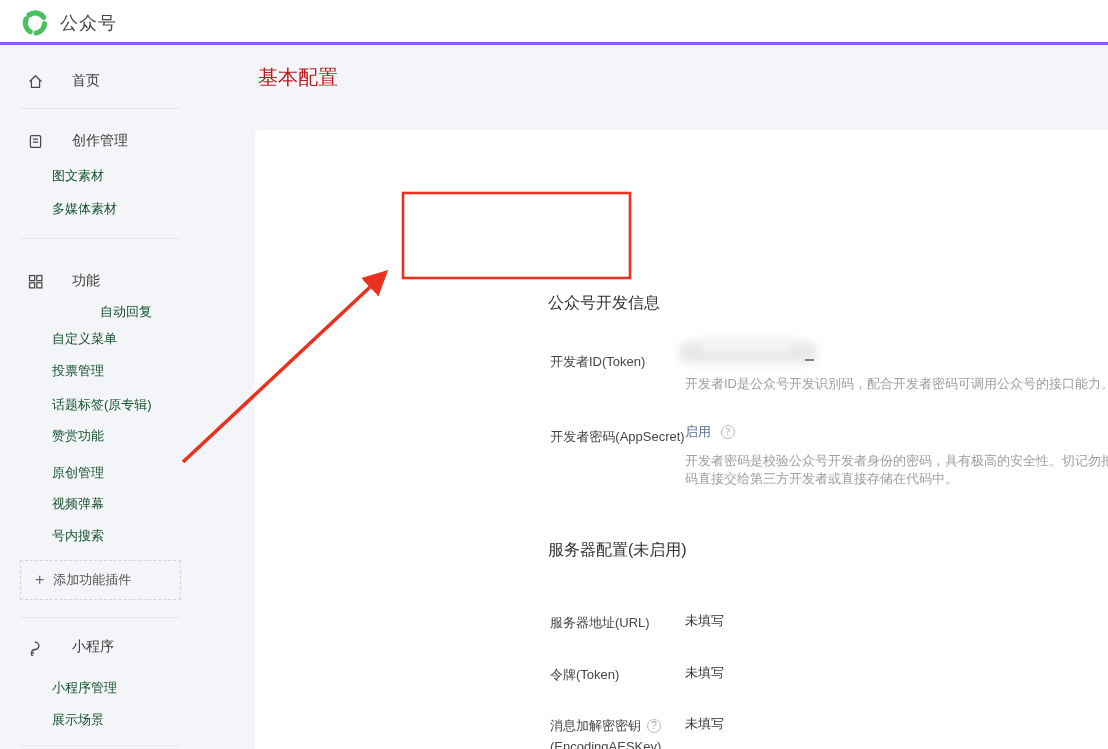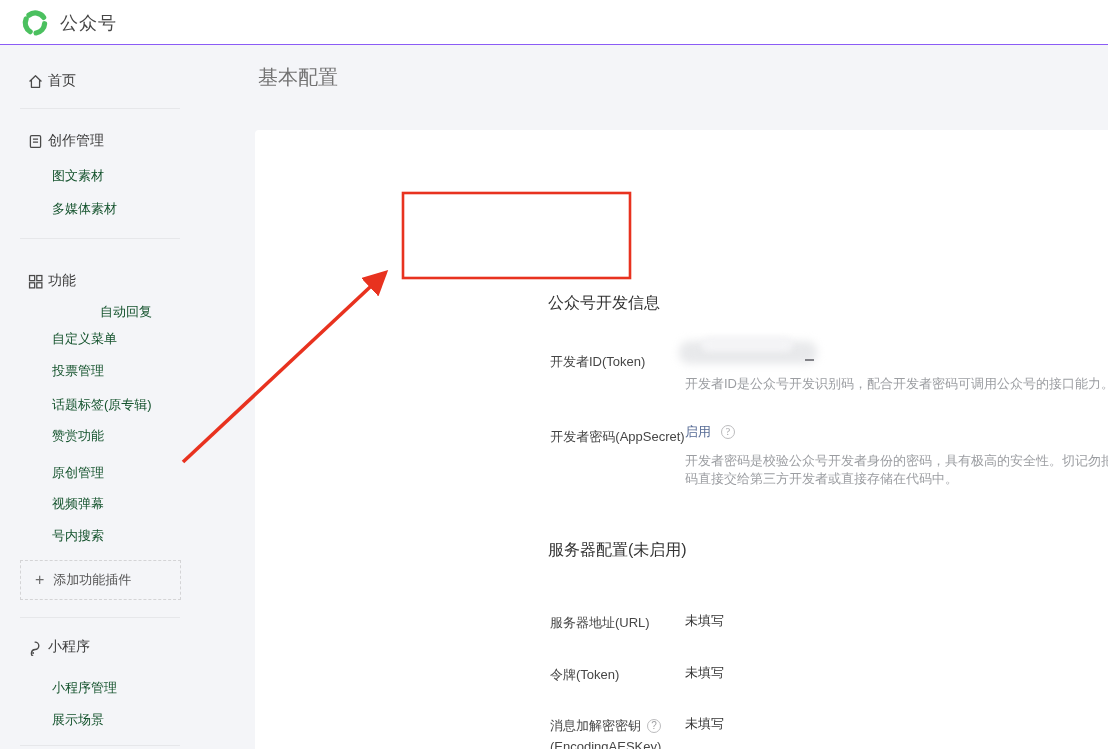--- a/index.html
+++ b/index.html
@@ -5,38 +5,38 @@
   * { margin:0; padding:0; box-sizing:border-box; }
   html,body { background:#fff; }
   body { font-family:"Liberation Sans","DejaVu Sans",sans-serif; }
   #app {
     position:relative; width:1108px; height:749px; overflow:hidden;
     background:#f4f5f8; color:#353535;
   }
   .abs { position:absolute; }
 
   
-  .topbar { left:0; top:0; width:1108px; height:45px; background:#ffffff; border-bottom:1px solid #8b5cf6; }
+  .topbar { left:0; top:0; width:1108px; height:45px; background:#ffffff; border-bottom:3px solid #8b5cf6; }
   .logo { left:20px; top:8px; width:30px; height:30px; }
   .app-title { left:60px; top:11px; font-size:18px; color:#464646; letter-spacing:1px; }
 
   
   .side-divider { left:20px; width:160px; height:1px; background:#e6e7ea; }
-  .nav-head { left:27px; display:flex; align-items:center; gap:4px; font-size:14px; color:#3d3d3d; cursor:pointer; }
+  .nav-head { left:27px; display:flex; align-items:center; gap:28px; font-size:14px; color:#3d3d3d; cursor:pointer; }
   .nav-head .ic { width:17px; height:17px; display:inline-flex; }
   .nav-sub { left:52px; font-size:13px; color:#14532d; cursor:pointer; }
   .add-plugin {
     left:20px; top:560px; width:161px; height:40px;
     border:1px dashed #d4d4d6; color:#565656; font-size:13px;
     display:flex; align-items:center; padding-left:14px; gap:9px; cursor:pointer; background:transparent;
   }
   .plus { font-size:16px; color:#6b6b6b; line-height:1; }
 
   
-  .page-title { left:258px; top:64px; font-size:20px; font-weight:500; color:#737373; }
+  .page-title { left:258px; top:64px; font-size:20px; font-weight:500; color:#b91c1c; }
   .card { left:255px; top:130px; width:880px; height:700px; background:#ffffff; border-radius:4px; }
   .sec-title { left:293px; font-size:16px; color:#333333; }
   .f-label { left:295px; width:135px; font-size:13px; color:#464646; line-height:21px; word-break:break-all; }
   .f-value { left:430px; font-size:13px; color:#353535; }
   .f-desc  { left:430px; font-size:13px; color:#9c9ea2; }
   .link { color:#576b95; font-size:13px; cursor:pointer; }
   .qmark {
     display:inline-flex; align-items:center; justify-content:center;
     width:14px; height:14px; border:1px solid #bcbcbe; border-radius:50%;
     color:#9e9ea1; font-size:10px; line-height:1; margin-left:6px; vertical-align:1px; cursor:pointer;

